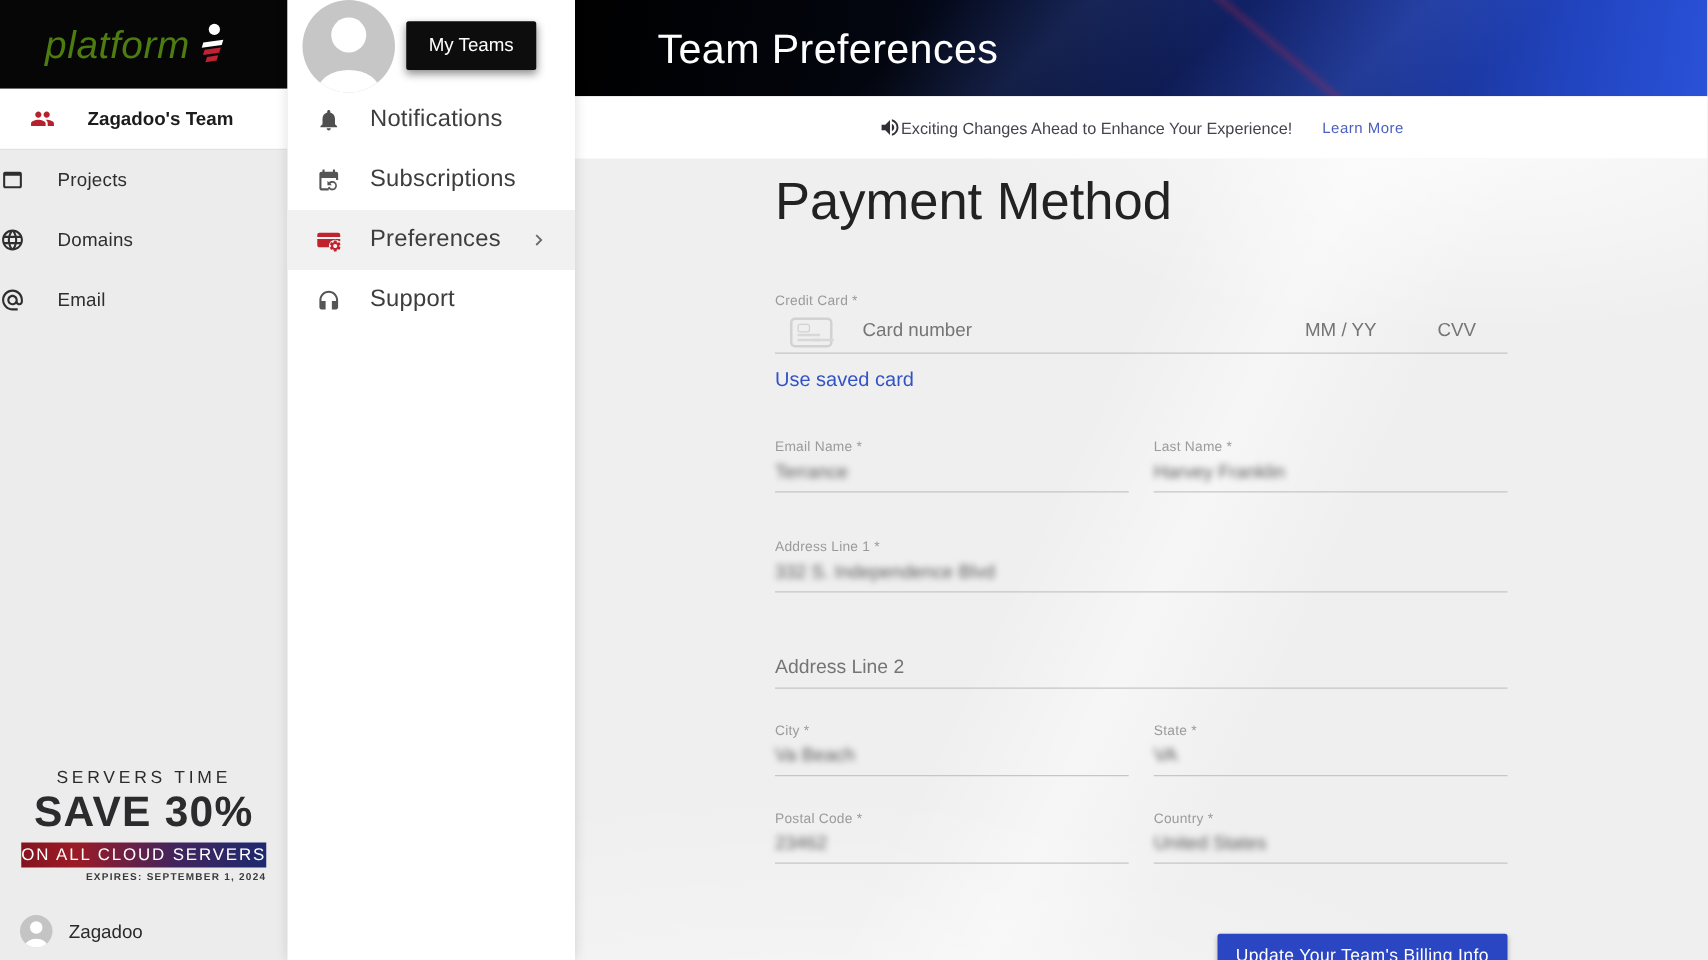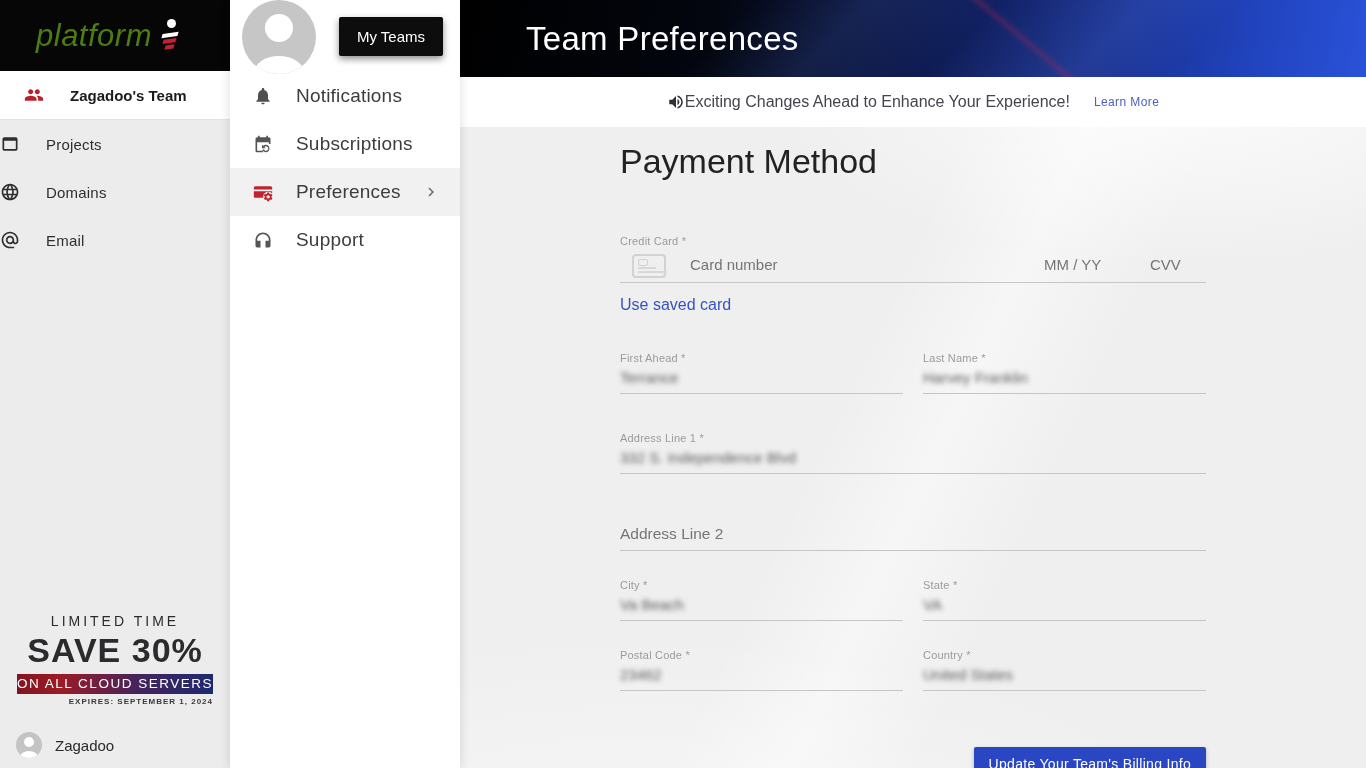--- a/index.html
+++ b/index.html
@@ -34,46 +34,46 @@
   .mini-avatar::before { content:""; position:absolute; top:5px; left:8px; width:10px; height:10px; border-radius:50%; background:#fff; }
   .mini-avatar::after { content:""; position:absolute; bottom:-5px; left:4px; width:18px; height:12px; border-radius:50%; background:#fff; }
   .user-name { font-size:15px; color:#2a2a2a; margin-left:13px; }
 
   
   .teams-panel { position:absolute; left:230px; top:0; width:230px; height:768px; background:#fff; box-shadow:0 0 10px rgba(0,0,0,.14); z-index:2; }
   .panel-top { height:72px; position:relative; }
   .big-avatar { position:absolute; left:12px; top:0; width:74px; height:74px; border-radius:50%; background:#c6c6c6; overflow:hidden; }
   .big-avatar::before { content:""; position:absolute; top:14px; left:23px; width:28px; height:28px; border-radius:50%; background:#fff; }
   .big-avatar::after { content:""; position:absolute; bottom:-16px; left:12px; width:50px; height:34px; border-radius:50%; background:#fff; }
-  .my-teams-btn { position:absolute; right:17px; top:17px; height:39px; padding:0 18px; background:#0d0d0d; color:#fff; font-size:15px; border:none; border-radius:2px; box-shadow:0 3px 7px rgba(0,0,0,.45); cursor:pointer; font-family:inherit; }
+  .my-teams-btn { position:absolute; right:31px; top:17px; height:39px; padding:0 18px; background:#0d0d0d; color:#fff; font-size:15px; border:none; border-radius:2px; box-shadow:0 3px 7px rgba(0,0,0,.45); cursor:pointer; font-family:inherit; }
   .panel-nav .p-row { height:48px; display:flex; align-items:center; padding:0 20px 0 23px; cursor:pointer; position:relative; }
   .panel-nav .p-row.active { background:#f1f1f1; }
   .p-label { font-size:19px; color:#3d3d3d; margin-left:23px; letter-spacing:.2px; }
   .chev { margin-left:auto; width:18px; height:18px; }
 
   
   .main { position:absolute; left:460px; top:0; width:906px; height:768px; }
   .page-header { height:77px; background:
       linear-gradient(40deg, rgba(190,40,70,0) 60%, rgba(190,40,70,.25) 61%, rgba(190,40,70,0) 62%),
       linear-gradient(135deg, rgba(110,150,255,0) 30%, rgba(110,150,255,.12) 42%, rgba(110,150,255,0) 55%, rgba(110,150,255,.14) 70%, rgba(110,150,255,0) 80%),
       linear-gradient(100deg, #000 0%, #03060f 28%, #13246f 62%, #2144c0 88%, #2a52d8 100%);
     display:flex; align-items:center; }
   .page-title { color:#fff; font-size:33px; font-weight:500; margin-left:66px; letter-spacing:.3px; }
 
   .banner { height:50px; background:#fff; display:flex; align-items:center; justify-content:center; }
-  .banner-text { font-size:16px; color:#44444e; }
+  .banner-text { font-size:13px; color:#44444e; }
   .banner-link { font-size:12px; color:#4a5fc0; margin-left:24px; letter-spacing:.4px; cursor:pointer; font-weight:500; }
 
   .content { height:647px; background-color:#efefef;
     background-image:
       radial-gradient(ellipse 700px 300px at 80% -6%, rgba(255,255,255,.8), rgba(255,255,255,0) 60%),
       radial-gradient(ellipse 1000px 420px at 20% 118%, rgba(255,255,255,.55), rgba(255,255,255,0) 62%),
       linear-gradient(115deg, rgba(255,255,255,0) 42%, rgba(255,255,255,.45) 52%, rgba(255,255,255,0) 63%);
     padding:12px 0 0 160px; }
-  .pm-title { font-size:34px; font-weight:500; color:#222; line-height:44px; }
+  .pm-title { font-size:42px; font-weight:500; color:#222; line-height:44px; }
 
   .form-col { width:586px; }
   .flabel { display:block; font-size:11px; color:#9b9b9b; letter-spacing:.2px; }
   .underline { border-bottom:1px solid #c6c6c6; }
   input.fvalue { display:block; width:100%; border:none; outline:none; background:transparent; font-family:inherit; font-size:15px; color:#5c5c5c; padding:5px 0 7px; }
   input.fvalue::placeholder { color:#757575; opacity:1; }
   .blurred { filter:blur(2.6px); }
 
   .cc-group { margin-top:52px; }
   .cc-row { display:flex; align-items:center; padding:4px 0 2px; }
@@ -136,21 +136,21 @@
     </div>
     <div class="nav-row">
       <svg class="icon-20" viewBox="0 0 24 24" fill="#2e2e2e">
           <path d="M12 2C6.48 2 2 6.48 2 12s4.48 10 10 10h5v-2h-5c-4.34 0-8-3.66-8-8s3.66-8 8-8 8 3.66 8 8v1.43c0 .79-.71 1.57-1.5 1.57s-1.5-.78-1.5-1.57V12c0-2.76-2.24-5-5-5s-5 2.24-5 5 2.24 5 5 5c1.38 0 2.64-.56 3.54-1.47.65.89 1.77 1.47 2.96 1.47 1.97 0 3.5-1.6 3.5-3.57V12c0-5.52-4.48-10-10-10zm0 13c-1.66 0-3-1.34-3-3s1.34-3 3-3 3 1.34 3 3-1.34 3-3 3z"></path>
         </svg>
       <span class="nav-label">Email</span>
     </div>
   </nav>
 
   <div class="promo">
-    <div class="promo-eyebrow">LIMITED TIME</div>
+    <div class="promo-eyebrow">SERVERS TIME</div>
     <div class="promo-headline">SAVE 30%</div>
     <div class="promo-bar">ON ALL CLOUD SERVERS</div>
     <div class="promo-expires">EXPIRES: SEPTEMBER 1, 2024</div>
   </div>
 
   <div class="user-row">
     <span class="mini-avatar"></span>
     <span class="user-name">Zagadoo</span>
   </div>
 </aside>
@@ -218,21 +218,21 @@
           <span class="card-icon"></span>
           <input class="fvalue cc-number" placeholder="Card number" style="">
           <input class="fvalue cc-exp" placeholder="MM / YY" style="">
           <input class="fvalue cc-cvv" placeholder="CVV" style="">
         </div>
         <a class="saved-link">Use saved card</a>
       </div>
 
       <div class="two-col mt-names">
         <div class="col underline">
-          <span class="flabel">First Ahead *</span>
+          <span class="flabel">Email Name *</span>
           <input class="fvalue blurred" value="Terrance" style="">
         </div>
         <div class="col underline">
           <span class="flabel">Last Name *</span>
           <input class="fvalue blurred" value="Harvey Franklin" style="">
         </div>
       </div>
 
       <div class="underline mt-addr1">
         <span class="flabel">Address Line 1 *</span>

